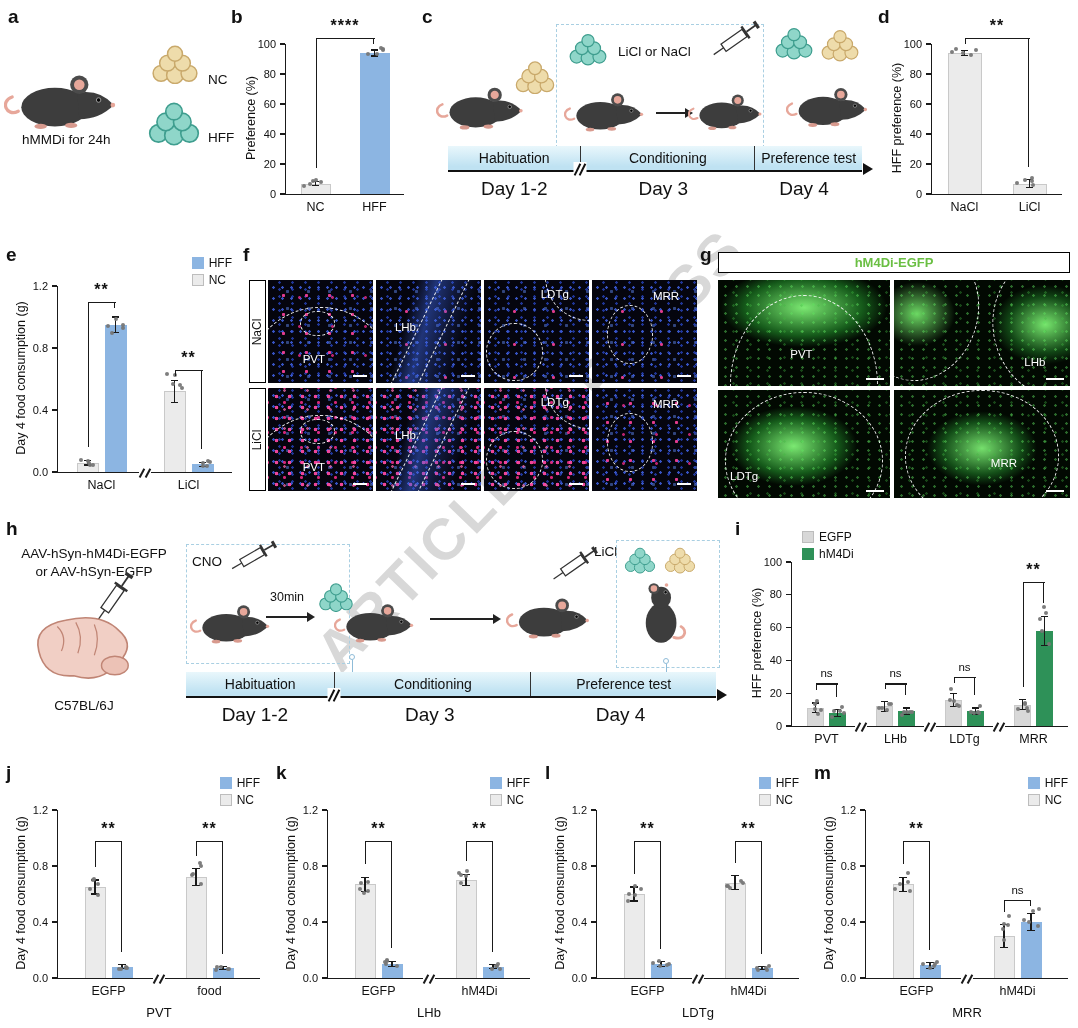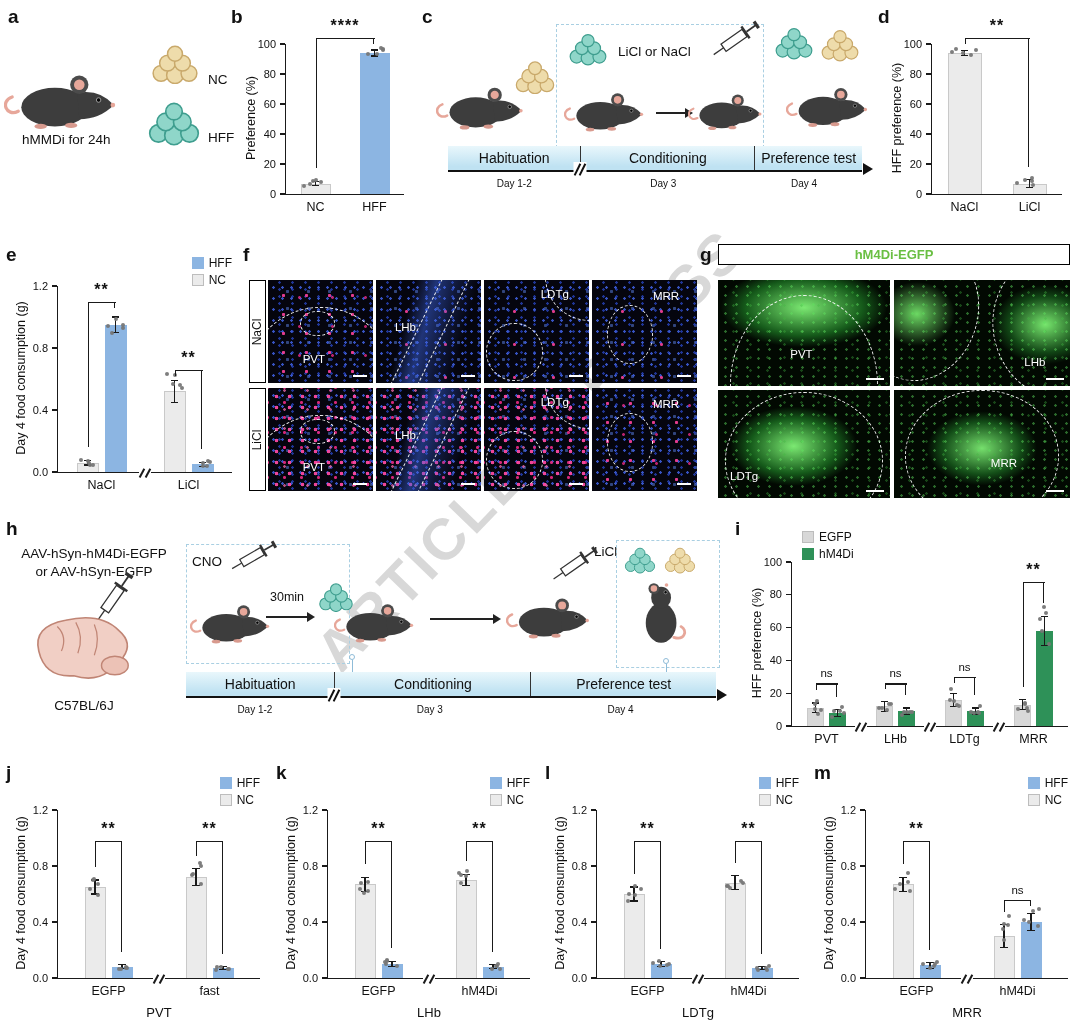--- a/index.html
+++ b/index.html
@@ -35,21 +35,21 @@
     background:linear-gradient(180deg,#e9f7fc 0%,#bfe2f2 85%);
     border-bottom:2.2px solid #111; }
   .tl-seg { display:flex; align-items:center; justify-content:center; font-size:14px; flex:0 0 auto; }
   .tl-seg + .tl-seg { border-left:1.2px solid #333; }
   .tl-arrow { position:absolute; right:-11px; top:calc(100% - 7px);
     border-left:10px solid #111; border-top:6px solid transparent; border-bottom:6px solid transparent; }
   .tl-break { position:absolute; top:16px; width:13px; height:16px; background:#fff; transform:translateX(-50%); }
   .tl-break i { position:absolute; top:1px; width:1.6px; height:13px; background:#111; transform:rotate(26deg); font-style:normal; }
   .tl-break i:first-child { left:3px; }
   .tl-break i:last-child { left:8px; }
-  .tl-day { position:absolute; top:32px; font-size:10px; transform:translateX(-50%); white-space:nowrap; }
+  .tl-day { position:absolute; top:32px; font-size:19px; transform:translateX(-50%); white-space:nowrap; }
   .dbox { position:absolute; border:1.6px dashed #a9cfe2; }
   .harrow { position:absolute; height:1.8px; background:#222; }
   .harrow:after { content:''; position:absolute; right:-7px; top:-4.2px;
     border-left:8px solid #222; border-top:5px solid transparent; border-bottom:5px solid transparent; }
   .pin { position:absolute; width:1.2px; background:#8fbcd8; }
   .pin-dot { position:absolute; width:6px; height:6px; border:1.2px solid #8fbcd8; border-radius:50%; background:#fff; }
   .fheader, .gheader { position:absolute; height:21px; border:1.3px solid #000; background:#fff; }
   .fheader span, .gheader span { position:absolute; top:2px; font-size:13px; font-weight:bold; transform:translateX(-50%); }
   .frow { position:absolute; width:17px; border:1.3px solid #000; display:flex; align-items:center; justify-content:center; background:#fff; }
   .frow span { transform:rotate(-90deg); font-size:12px; white-space:nowrap; }
@@ -425,21 +425,21 @@
       <div class="fcell" style="left: 324px; top: 108px; width: 105px; height: 103px;">
         <div class="layer speck-blue"></div>
         <div class="layer pink-med"></div>
         <div class="dshape" style="left: 14%; top: 24%; width: 44%; height: 58%;"></div>
         <div class="cell-label" style="left: 58%; top: 10%;">MRR</div>
         <div class="scalebar"></div>
       </div>
     </div>
 
   <div class="plabel" style="left:700px;top:244px">g</div>
-  <div class="gheader" style="left:718px;top:244px;width:352px">
+  <div class="gheader" style="left:718px;top:252px;width:352px">
     <span style="left:50%;color:#6abf43">hM4Di-EGFP</span>
   </div>
   <div class="grid" id="ggrid" style="left:718px;top:280px;width:352px;height:218px">
       <div class="gcell" style="left: 0px; top: 0px; width: 172px; height: 106px;">
         <div class="layer" style="background: radial-gradient(62% 48% at 50% 26%, rgba(130, 245, 120, 0.95), rgba(40, 170, 50, 0.5) 55%, transparent 78%);"></div>
         <div class="layer gspeck"></div>
         <div class="dshape" style="left: 7%; top: 14%; width: 86%; height: 170%;"></div>
         <div class="cell-label" style="left: 42%; top: 64%;">PVT</div>
         <div class="scalebar" style="width: 18px;"></div>
       </div>
@@ -704,21 +704,21 @@
       <div class="dot" style="left: 180.078px; top: 96.7918px;"></div>
       <div style="left: 202.5px; top: 192.2px; width: 21px; height: 9.8px; background: rgb(140, 181, 226);"></div>
       <div class="errline" style="left: 212.4px; top: 190.52px; height: 3.36px;"></div>
       <div class="errcap" style="left: 209.4px; top: 189.92px; width: 7.2px;"></div>
       <div class="errcap" style="left: 209.4px; top: 193.28px; width: 7.2px;"></div>
       <div class="dot" style="left: 215.625px; top: 190.624px;"></div>
       <div class="dot" style="left: 204.458px; top: 192.11px;"></div>
       <div class="dot" style="left: 205.297px; top: 188.508px;"></div>
       <div class="dot" style="left: 217.217px; top: 190.925px;"></div>
       <div class="dot" style="left: 208.798px; top: 189.088px;"></div>
-      <div class="cat-label" style="left: 149px; top: 208px; width: 101px;">fast</div>
+      <div class="cat-label" style="left: 149px; top: 208px; width: 101px;">food</div>
       <div style="left: 143px; top: 198.5px; width: 12px; height: 8.5px; background: rgb(255, 255, 255);"></div>
       <div class="brkline" style="left: 145px; top: 197.5px;"></div>
       <div class="brkline" style="left: 151px; top: 197.5px;"></div>
       <div class="cat-label xlab" style="left: 48px; top: 229px; width: 202px;">PVT</div>
       <div class="axis" style="left: 85px; top: 64.8px; width: 27px; height: 1.3px;"></div>
       <div class="axis" style="left: 85px; top: 64.8px; width: 1.3px; height: 26.2px;"></div>
       <div class="axis" style="left: 110.7px; top: 64.8px; width: 1.3px; height: 110.9px;"></div>
       <div class="sig-text" style="left: 63.5px; top: 43.8px; width: 70px;">**</div>
       <div class="axis" style="left: 186px; top: 64.8px; width: 27px; height: 1.3px;"></div>
       <div class="axis" style="left: 186px; top: 64.8px; width: 1.3px; height: 15px;"></div>

